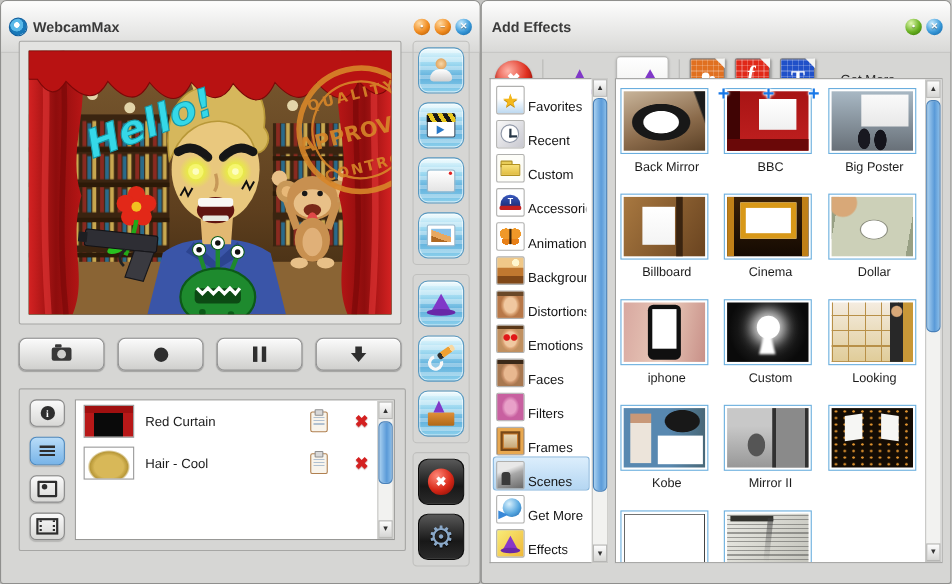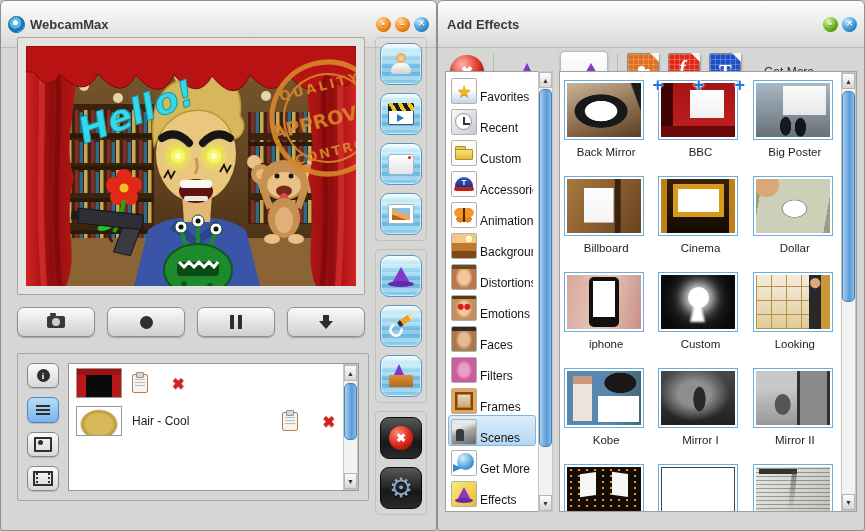--- a/index.html
+++ b/index.html
@@ -481,20 +481,21 @@
       <div class="vbtn">
           <span class="ic-img"></span>
         </div>
       <div class="vbtn">
           <span class="ic-film"></span>
         </div>
     </div>
     <div class="fx-list">
       <div class="fx-row">
         <span class="fx-thumb ft-curtain"></span>
+        <span class="fx-name">Red Curtain</span>
         <span class="clip-icon"></span>
         <span class="x-icon"></span>
       </div>
       <div class="fx-row">
         <span class="fx-thumb ft-hair"></span>
         <span class="fx-name">Hair - Cool</span>
         <span class="clip-icon"></span>
         <span class="x-icon"></span>
       </div>
       <div class="sb fx-sb">
@@ -703,26 +704,20 @@
           <div class="tlabel">Looking</div>
           </div>
         <div class="tile">
           <div class="timg">
               <div class="tphoto tp-kobe"></div>
             </div>
           <div class="tlabel">Kobe</div>
           </div>
         <div class="tile">
           <div class="timg">
-              <div class="tphoto tp-mirror1"></div>
-            </div>
-          <div class="tlabel">Mirror I</div>
-          </div>
-        <div class="tile">
-          <div class="timg">
               <div class="tphoto tp-mirror2"></div>
             </div>
           <div class="tlabel">Mirror II</div>
           </div>
         <div class="tile">
           <div class="timg">
               <div class="tphoto tp-stage"></div>
             </div>
           </div>
         <div class="tile">

